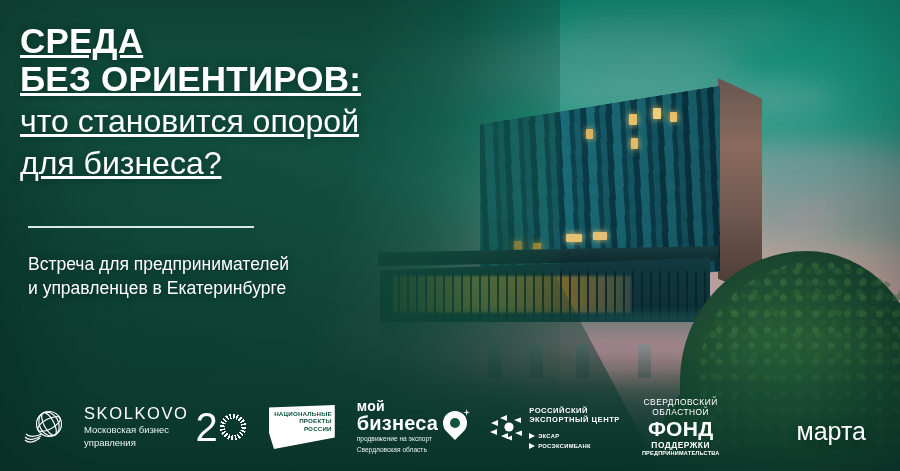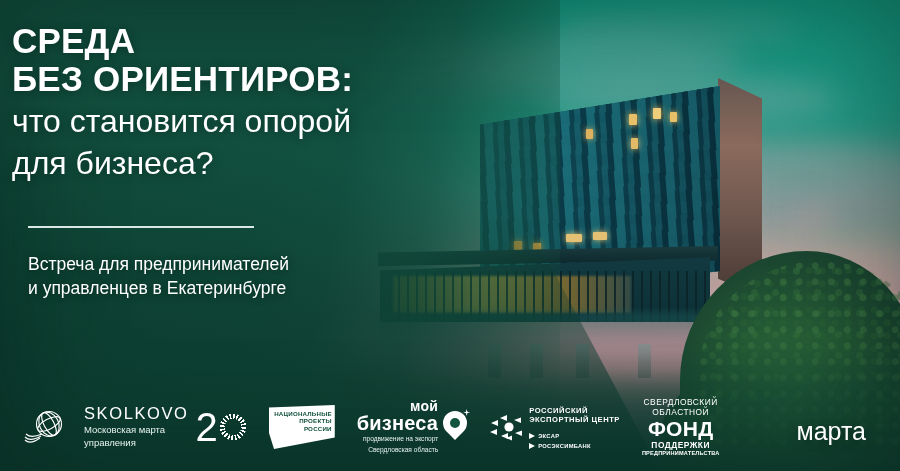--- a/index.html
+++ b/index.html
@@ -86,21 +86,21 @@
   .overlay-left{position:absolute;left:0;top:0;width:560px;height:471px;
     background:linear-gradient(100deg,#124f3e 0%,#124f3e 46%,rgba(17,78,62,.97) 58%,rgba(18,80,63,.80) 72%,rgba(19,82,64,.42) 86%,rgba(20,84,66,0) 100%);}
   .overlay-diag{position:absolute;left:0;top:0;width:660px;height:471px;
     background:linear-gradient(192deg,rgba(12,62,48,.0) 0%,rgba(12,62,48,.0) 38%,rgba(11,58,45,.55) 62%,rgba(10,52,41,.85) 100%);
     clip-path:polygon(0 0,62% 0,100% 100%,0 100%);}
   .overlay-bottom{position:absolute;left:0;right:0;bottom:0;height:130px;
     background:linear-gradient(180deg,rgba(13,62,49,0) 0%,rgba(13,62,49,.55) 40%,rgba(13,60,48,.88) 100%);}
   .vign{position:absolute;inset:0;box-shadow:inset 0 0 120px rgba(4,26,20,.45);pointer-events:none;}
 
   
-  .headline{position:absolute;left:12px;top:22px;width:470px;z-index:6;color:#fff;}
+  .headline{position:absolute;left:20px;top:22px;width:470px;z-index:6;color:#fff;text-decoration:underline;}
   .hl-bold{font-size:35px;line-height:38px;font-weight:bold;letter-spacing:.2px;
     text-shadow:0 1px 8px rgba(4,30,24,.5);}
   .hl-light{font-size:32px;line-height:37px;font-weight:400;margin-top:5px;
     text-shadow:0 1px 8px rgba(4,30,24,.5);}
   .divider{position:absolute;left:28px;top:226px;width:226px;height:2px;
     background:rgba(236,246,243,.92);z-index:6;}
   .subtitle{position:absolute;left:28px;top:252px;width:400px;z-index:6;color:#fff;
     font-size:17.5px;line-height:24px;font-weight:400;
     text-shadow:0 1px 7px rgba(4,30,24,.55);}
 
@@ -128,21 +128,21 @@
     -webkit-mask:radial-gradient(circle,transparent 0 8px,#000 8.5px 13px,transparent 13.5px);
             mask:radial-gradient(circle,transparent 0 8px,#000 8.5px 13px,transparent 13.5px);}
   
   .np{position:relative;width:66px;height:44px;}
   .np-flag{position:absolute;inset:0;background:#fff;
     clip-path:polygon(0% 6%,100% 0%,100% 74%,8% 100%,0% 62%);}
   .np-txt{position:absolute;right:3px;top:5px;text-align:right;color:#10503e;
     font-size:6.2px;line-height:7.4px;font-weight:bold;letter-spacing:.2px;}
   
   .mb{display:flex;align-items:center;}
-  .mb-t{text-align:right;}
+  .mb-t{text-align:left;}
   .mb-1{font-size:14px;font-weight:bold;line-height:14px;letter-spacing:.3px;}
   .mb-2{font-size:20px;font-weight:bold;line-height:20px;letter-spacing:.2px;}
   .mb-3{font-size:6.6px;line-height:8.4px;margin-top:2px;color:#e6f2ee;}
   .mb-pin{width:24px;height:32px;margin-left:5px;position:relative;}
   .mb-pin-b{position:absolute;left:0;top:0;width:24px;height:24px;background:#fff;
     border-radius:50% 50% 50% 0;transform:rotate(-45deg);}
   .mb-pin-h{position:absolute;left:7px;top:7px;width:10px;height:10px;border-radius:50%;
     background:#13543f;transform:rotate(0);z-index:2;}
   .mb-spark{position:absolute;right:-3px;top:-2px;width:7px;height:7px;background:#fff;
     clip-path:polygon(50% 0,60% 40%,100% 50%,60% 60%,50% 100%,40% 60%,0 50%,40% 40%);}
@@ -250,21 +250,21 @@
             <ellipse cx="27" cy="20" rx="5" ry="12.5" transform="rotate(-28 27 20)"></ellipse>
             <ellipse cx="27" cy="20" rx="9.5" ry="12.5" transform="rotate(-28 27 20)"></ellipse>
             <path d="M20 30 C13 33 7 33 4 30"></path>
             <path d="M19 32 C12 36 6 36 3 33"></path>
             <path d="M18 34 C11 39 6 39 3 36"></path>
           </g>
         </svg>
       </div>
       <div class="sk-txt">
         <div class="sk-name">SKOLKOVO</div>
-        <div class="sk-sub">Московская марта</div>
+        <div class="sk-sub">Московская бизнес</div>
         <div class="sk-sub">управления</div>
       </div>
       <div class="sk-20">
         <div class="sk-2">2</div>
         <div class="sk-ring"></div>
       </div>
     </div>
 
     <div class="lg">
       <div class="np">

